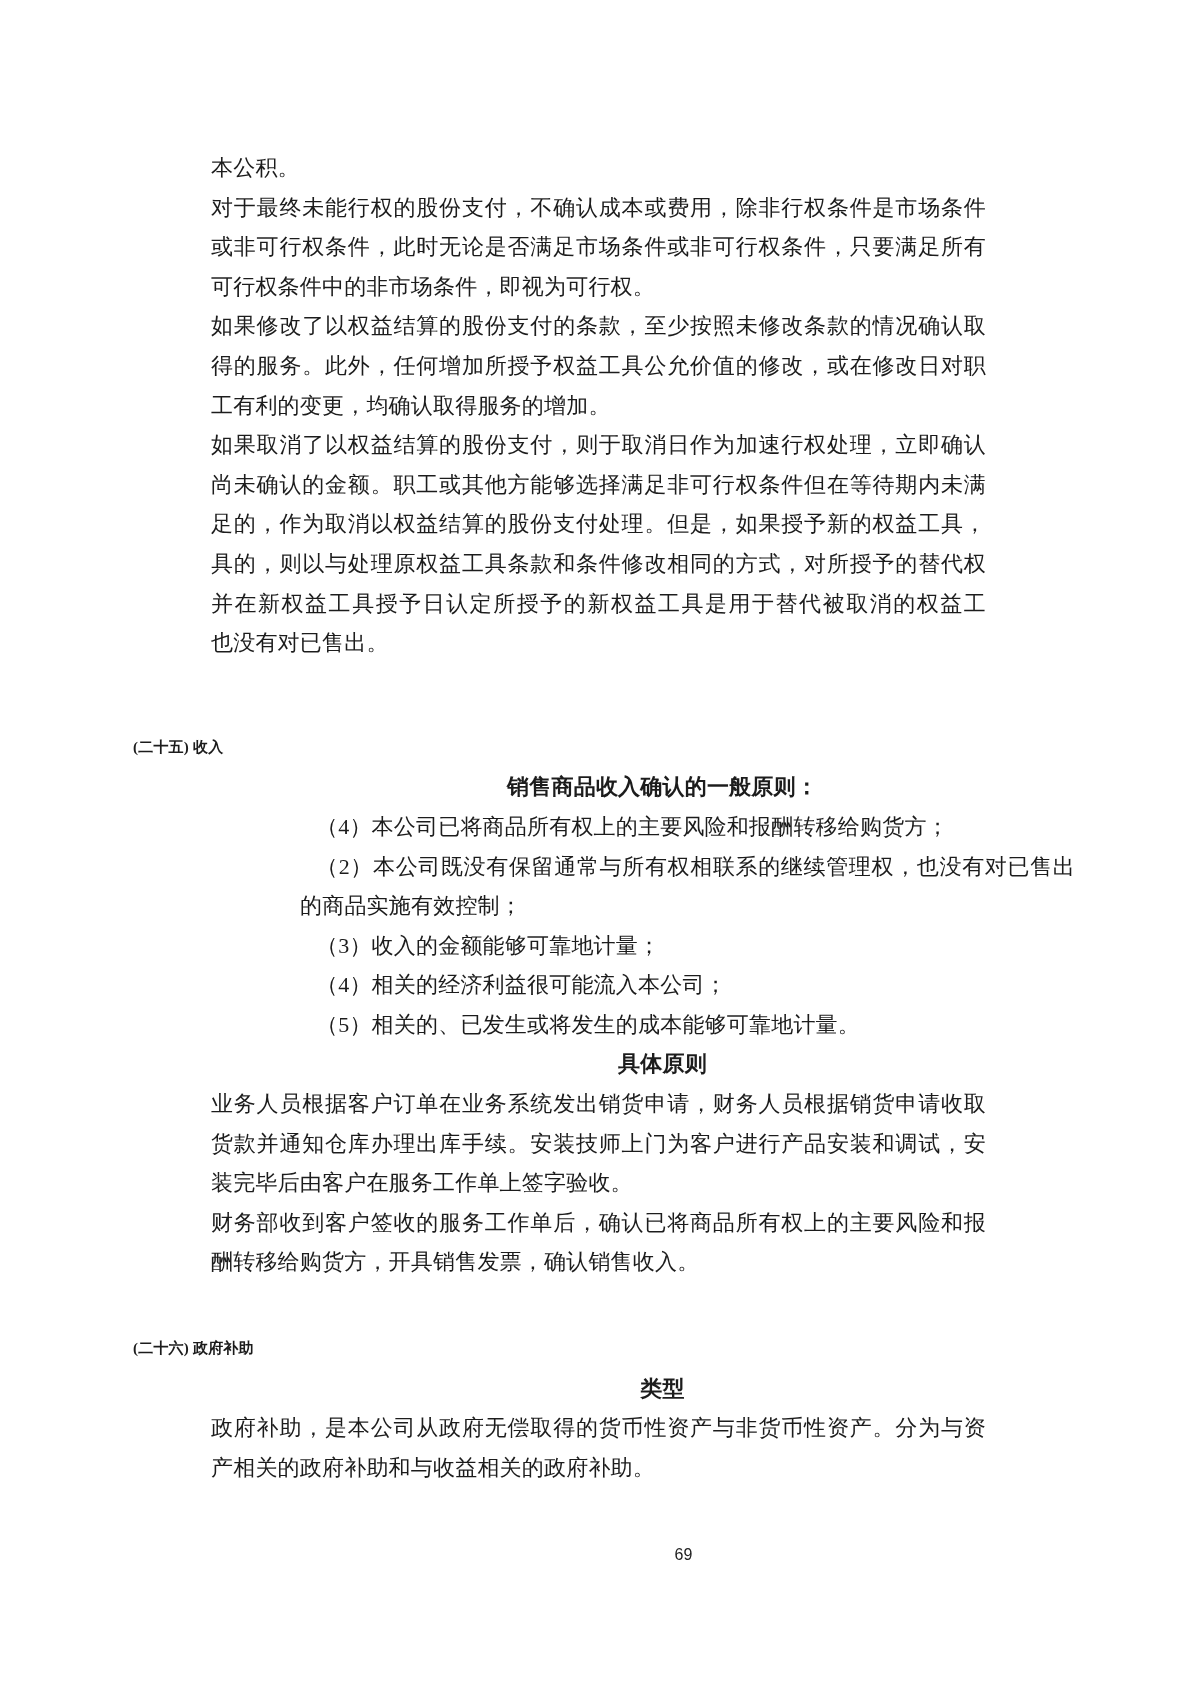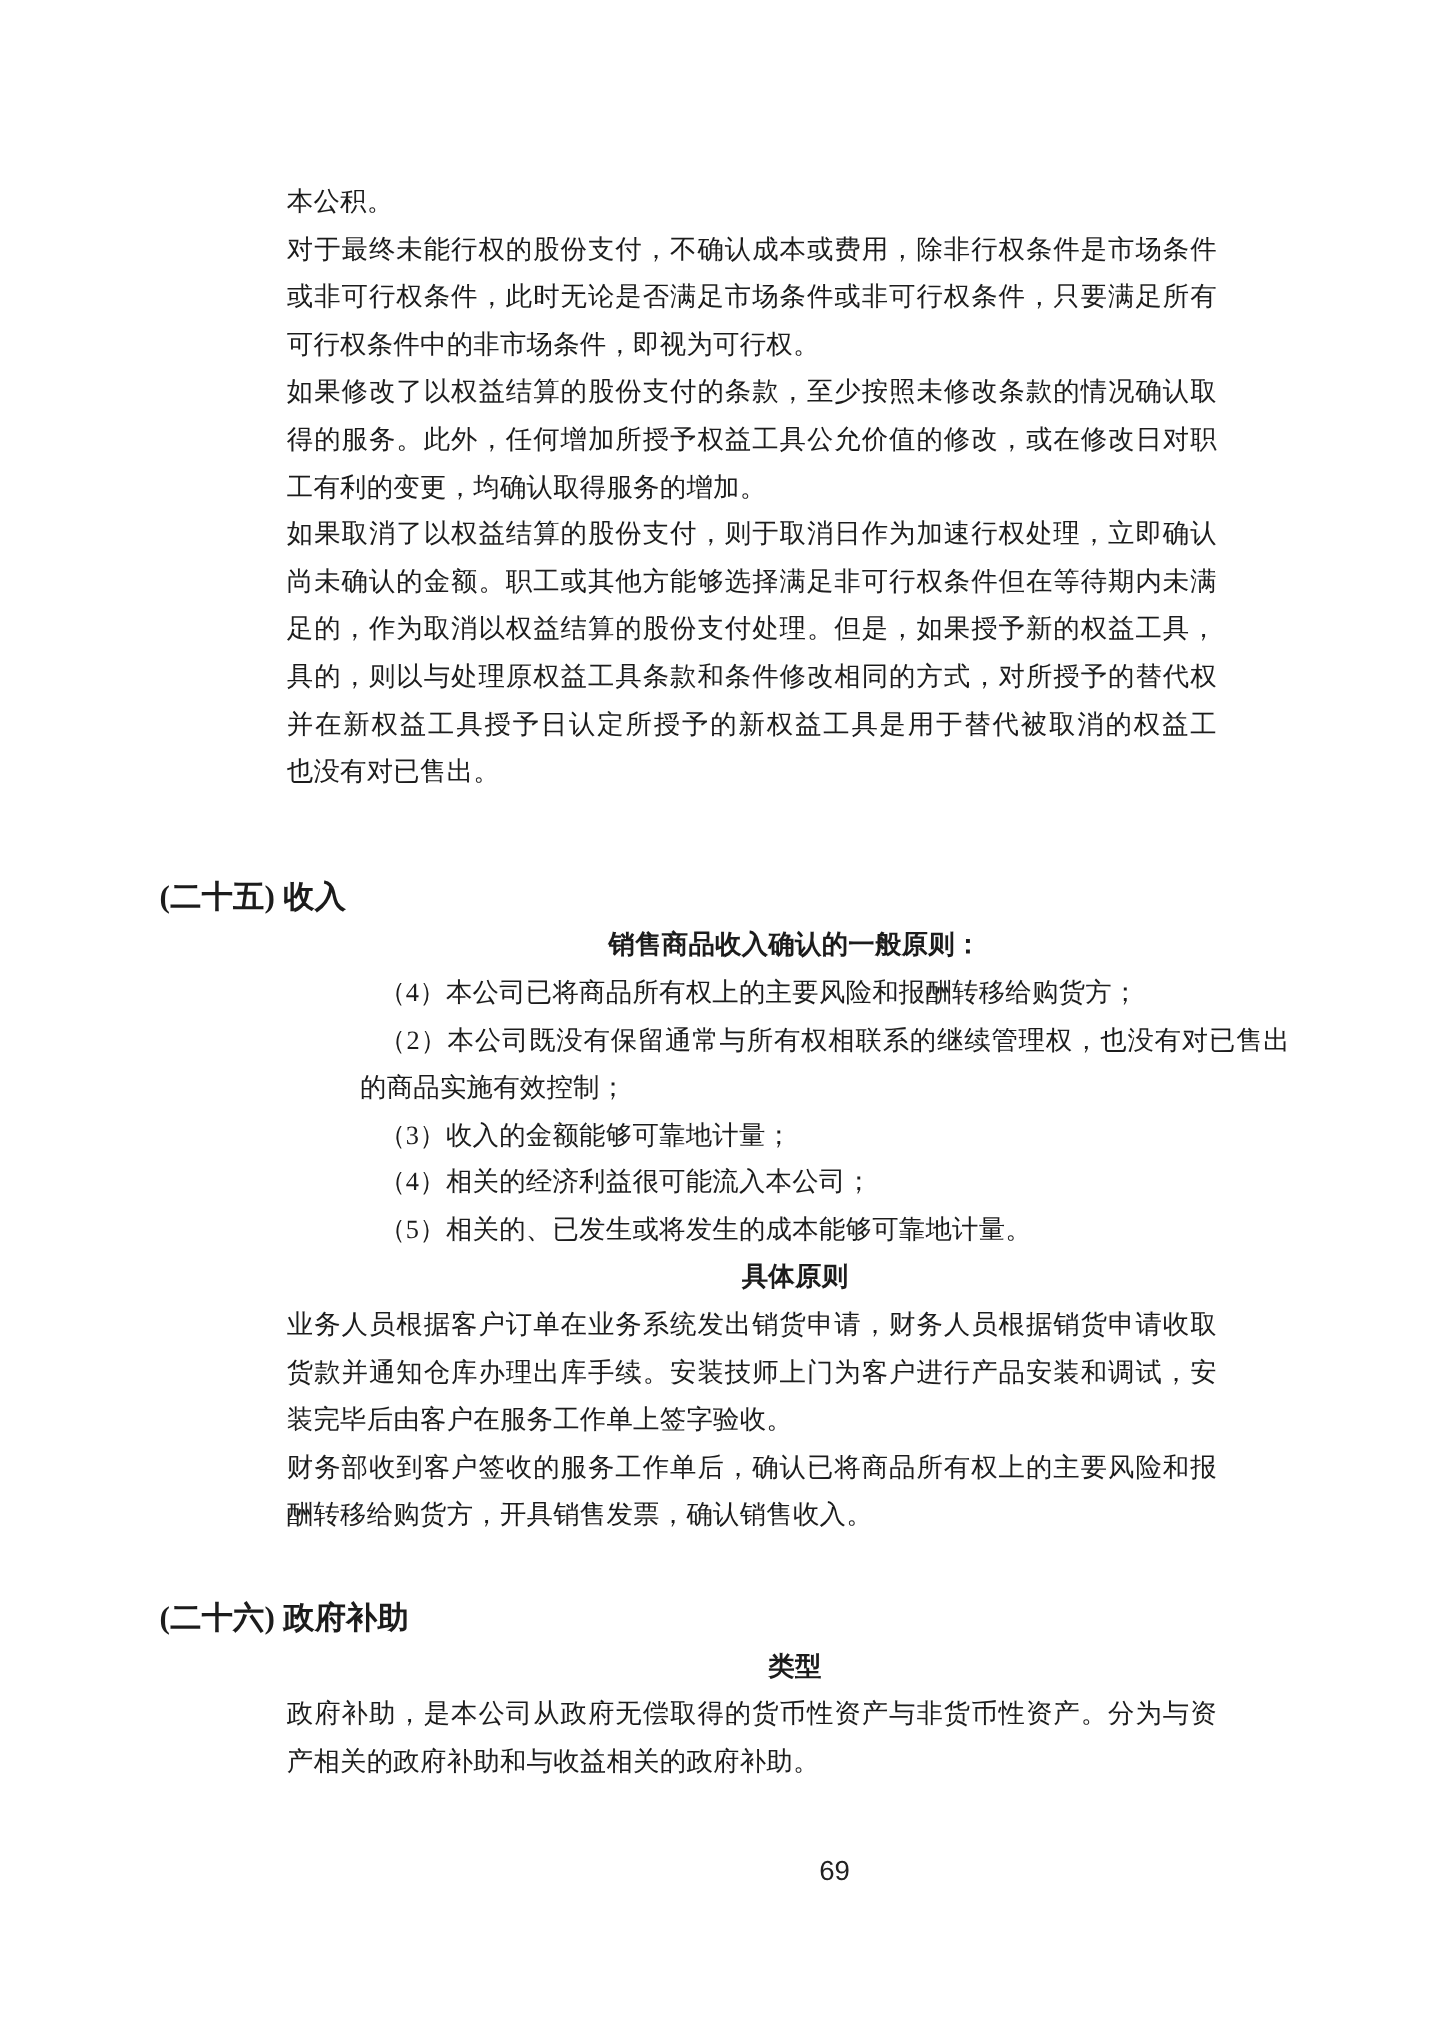--- a/index.html
+++ b/index.html
@@ -26,31 +26,31 @@
     white-space:nowrap;
     letter-spacing:0.2px;
   }
   
   .line.fill {
     text-align:justify;
     text-align-last:justify;
     text-justify:inter-character;
   }
   .block.h1 { margin-left:0; font-weight:bold; }
-  .block.h1 .line { font-size:26px; }
+  .block.h1 .line { font-size:15px; }
   .block.h2 { margin-left:117px; font-weight:bold;text-align:center; }
-  .block.body { margin-left:106px; width:775px; }
+  .block.body { margin-left:78px; width:775px; }
   .block.item { margin-left:167px; width:775px; }
   .block.item .line:first-child { text-indent:16px; }
   .footer {
     position:absolute;
-    top:1546px; left:308px; width:775px;
+    top:1546px; left:296px; width:775px;
     text-align:center;
     font-family:"Liberation Sans","DejaVu Sans",sans-serif;
-    font-size:23px;
+    font-size:16px;
     color:#222222;
   }
 </style>
 </head>
 <body>
 
 <div class="page">
   <div class="content">
       <div class="block body">
         <div class="line">本公积。</div>

